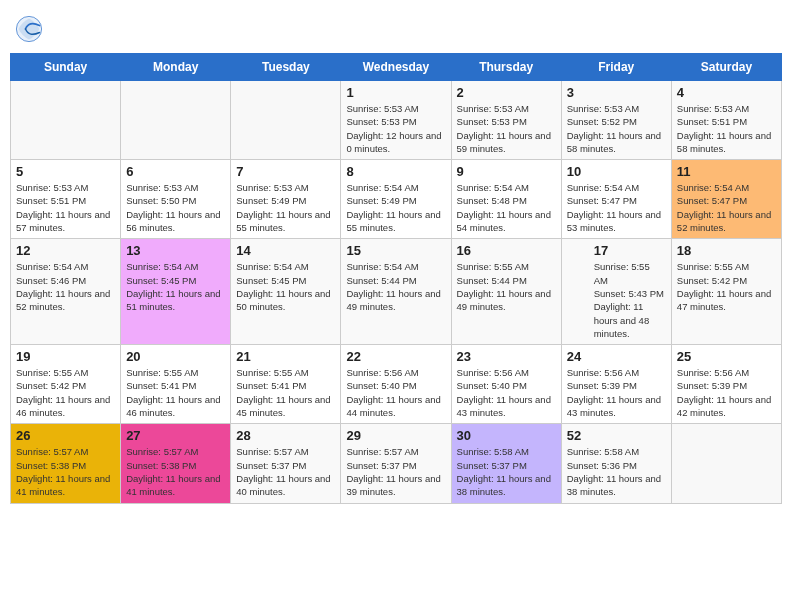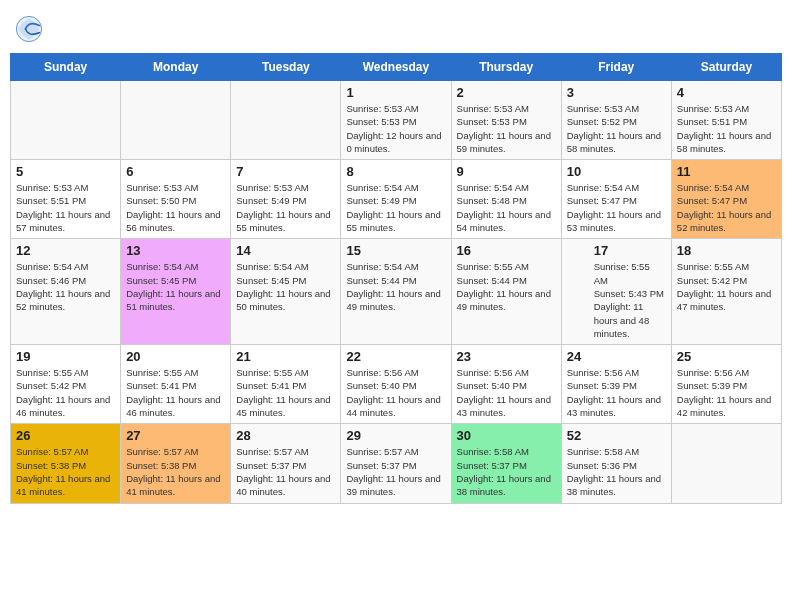--- a/index.html
+++ b/index.html
@@ -234,33 +234,33 @@
           <td style="background: rgb(255, 255, 255);">
             <div class="day-number">25</div>
             <div class="day-info">Sunrise: 5:56 AM<br>Sunset: 5:39 PM<br>Daylight: 11 hours and 42 minutes.</div>
           </td>
         </tr>
         <tr>
           <td style="background: #eab308; margin-top: 10px;">
             <div class="day-number">26</div>
             <div class="day-info">Sunrise: 5:57 AM<br>Sunset: 5:38 PM<br>Daylight: 11 hours and 41 minutes.</div>
           </td>
-          <td style="background: #fdba74; margin-left: 40px;">
+          <td style="background: #ec4899; margin-left: 40px;">
             <div class="day-number">27</div>
             <div class="day-info">Sunrise: 5:57 AM<br>Sunset: 5:38 PM<br>Daylight: 11 hours and 41 minutes.</div>
           </td>
           <td style="background: rgb(249, 249, 249);">
             <div class="day-number">28</div>
             <div class="day-info">Sunrise: 5:57 AM<br>Sunset: 5:37 PM<br>Daylight: 11 hours and 40 minutes.</div>
           </td>
           <td style="background: rgb(249, 249, 249);">
             <div class="day-number">29</div>
             <div class="day-info">Sunrise: 5:57 AM<br>Sunset: 5:37 PM<br>Daylight: 11 hours and 39 minutes.</div>
           </td>
-          <td style="background: #86efac;">
+          <td style="background: #c4b5fd;">
             <div class="day-number">30</div>
             <div class="day-info">Sunrise: 5:58 AM<br>Sunset: 5:37 PM<br>Daylight: 11 hours and 38 minutes.</div>
           </td>
           <td style="background: rgb(249, 249, 249);">
             <div class="day-number">52</div>
             <div class="day-info">Sunrise: 5:58 AM<br>Sunset: 5:36 PM<br>Daylight: 11 hours and 38 minutes.</div>
           </td>
           <td class="empty-cell" style="background: rgb(249, 249, 249);"></td>
         </tr>
       </tbody>

